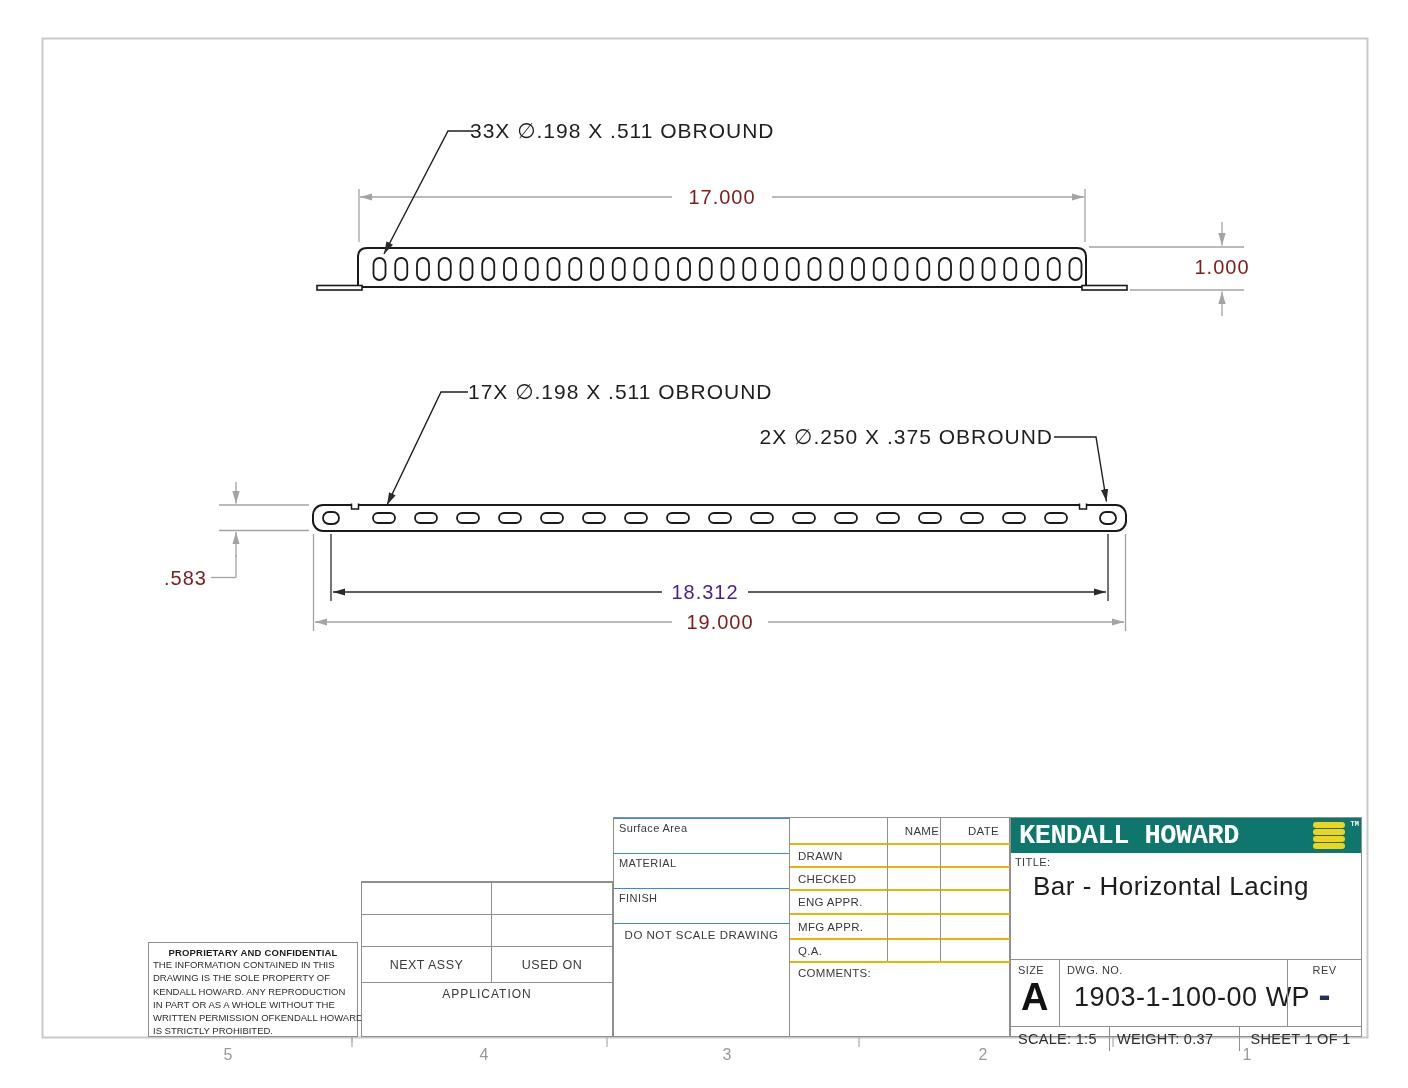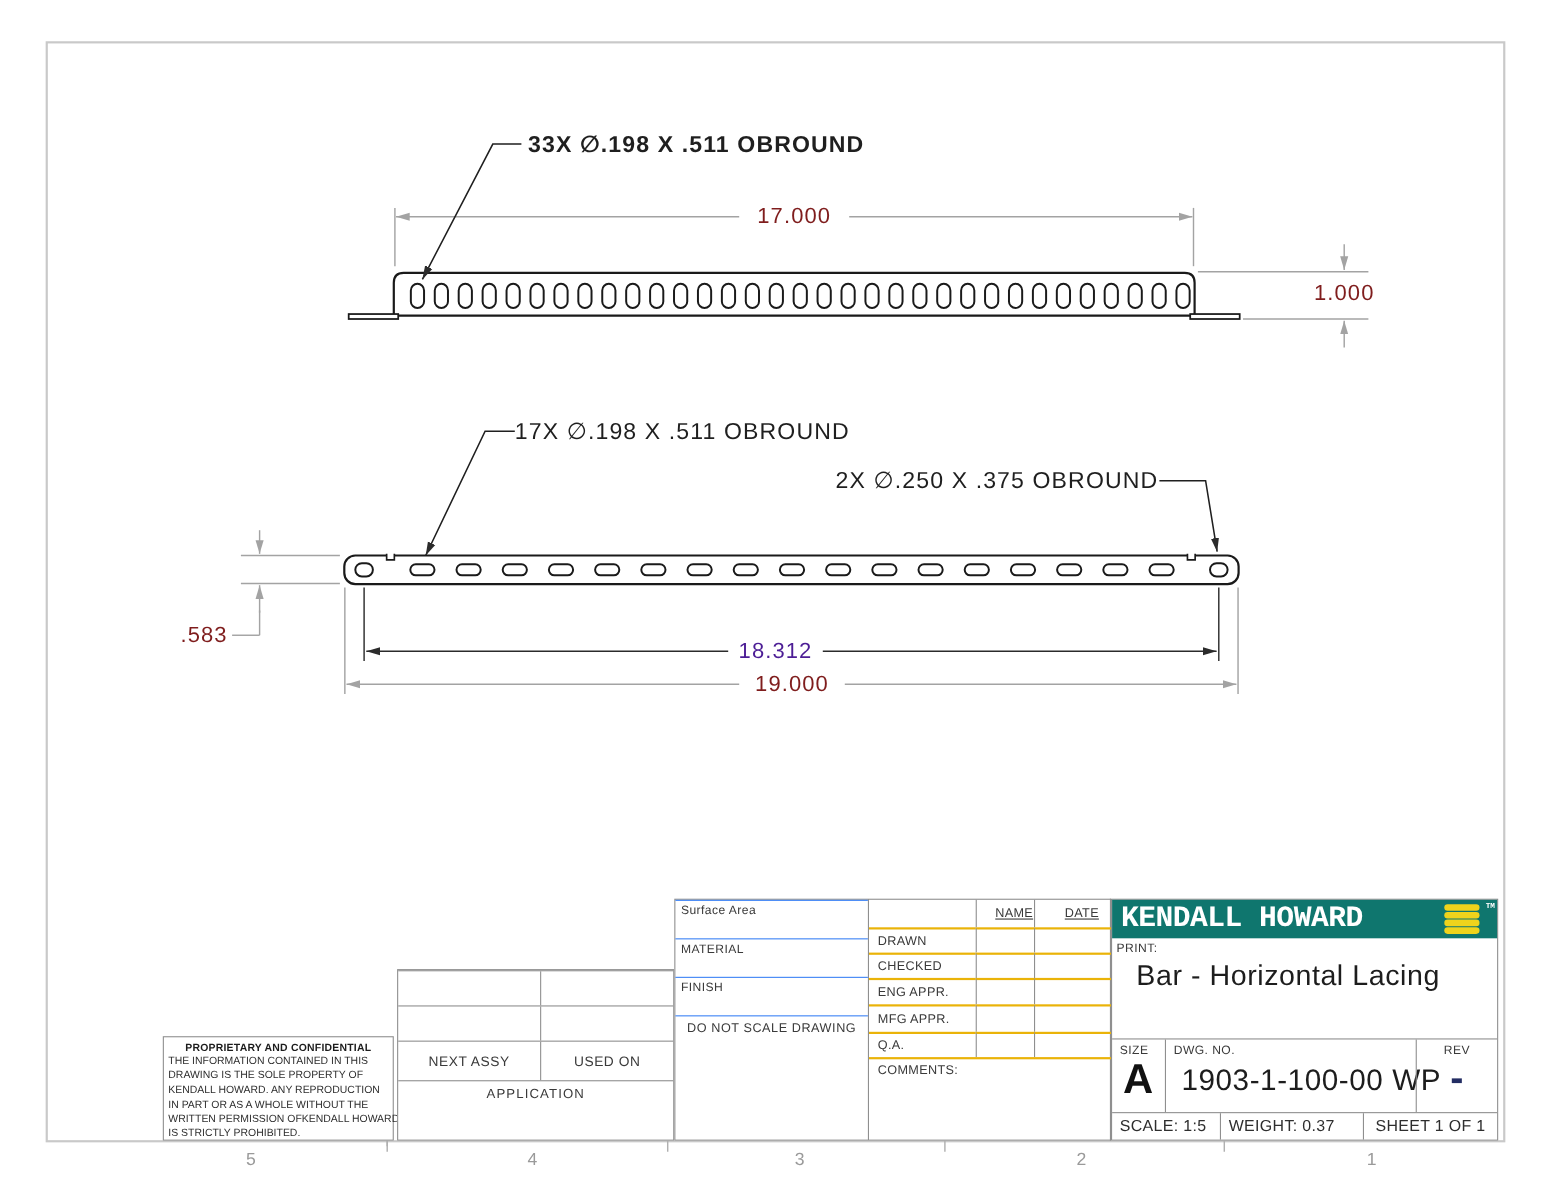--- a/index.html
+++ b/index.html
@@ -26,30 +26,30 @@
   .tol-line{font-size:10.5px;line-height:13px;color:#3a3a3a;white-space:nowrap;}
   .ind0{margin-left:5px;} .ind1{margin-left:12px;} .ind2{margin-left:8px;}
   .tb-sub{box-sizing:border-box;border-top:1px solid #3b82f6;position:relative;}
   
   .appr{display:grid;grid-template-columns:97px 53px 70px;grid-template-rows:25px 23px 23px 24px 25px 23px auto;
         box-sizing:border-box;}
   .appr>div{box-sizing:border-box;border-left:1px solid #8f8f8f;border-top:2px solid #eab308;
             font-size:11.5px;color:#3a3a3a;display:flex;align-items:center;padding-left:8px;letter-spacing:.3px;}
   .appr>div.first-col{border-left:none;}
   .appr>div.top-row{border-top:none;}
-  .appr>div.hdr{justify-content:center;padding-left:16px;text-decoration:underline;}
+  .appr>div.hdr{justify-content:center;padding-left:16px;}
   .appr .comments{grid-column:1 / span 3;align-items:flex-start;padding-top:4px;}
   
   .logo-bar{background:#0f766e;position:relative;font-family:Liberation Mono, monospace;}
   .logo-text{color:#ffffff;font-weight:700;font-size:27px;letter-spacing:-.5px;position:absolute;left:8px;top:3px;}
   .logo-icon{position:absolute;right:16px;top:4px;width:32px;}
   .logo-icon div{height:5.5px;border-radius:3px;margin-bottom:1.6px;}
   .logo-tm{position:absolute;right:2px;top:2px;color:#fff;font-size:7px;font-weight:700;}
   .big-title{font-size:26px;color:#1d1d1d;letter-spacing:.5px;white-space:nowrap;}
-  .size-row{display:flex;box-sizing:border-box;border-top:1px solid #8f8f8f;}
+  .size-row{display:flex;box-sizing:border-box;border-top:1px solid #8f8f8f;margin-top:15px;}
   .size-cell{box-sizing:border-box;position:relative;height:100%;}
   .size-cell+.size-cell{border-left:1px solid #8f8f8f;}
   .bottom-row{display:flex;box-sizing:border-box;border-top:1px solid #8f8f8f;}
   .bottom-cell{box-sizing:border-box;height:100%;display:flex;align-items:center;
                font-size:14.5px;color:#2e2e2e;letter-spacing:.3px;}
   .bottom-cell+.bottom-cell{border-left:1px solid #8f8f8f;}
   
   .prop-head{font-size:9.5px;font-weight:700;text-align:center;margin-top:4px;letter-spacing:.2px;color:#1c1c1c;}
   .prop-line{font-size:9.5px;line-height:13.3px;color:#2e2e2e;margin-left:4px;white-space:nowrap;}
   
@@ -185,21 +185,21 @@
       <line x1="236" y1="577.5" x2="211" y2="577.5"></line>
   </g>
 
   <g stroke="#1f1f1f" stroke-width="1.4" fill="none">
     <polyline points="474,131 448,131 384,254" marker-end="url(#arrowB)"></polyline>
     <polyline points="468,392 441,392 387,505" marker-end="url(#arrowB)"></polyline>
     <polyline points="1054,437 1096,437 1106.5,501.5" marker-end="url(#arrowB)"></polyline>
   </g>
 </svg>
 
-<div class="abs callout" style="left:480px;top:119px;font-weight:bold;">33X  ∅.198 X .511 OBROUND</div>
+<div class="abs callout" style="left:470px;top:119px;">33X  ∅.198 X .511 OBROUND</div>
 <div class="abs callout" style="left:468px;top:380px;">17X  ∅.198 X .511 OBROUND</div>
 <div class="abs callout" style="right:355px;top:425px;">2X  ∅.250 X .375 OBROUND</div>
 
 <div class="abs dim gray cx" style="left:722px;top:186px;">17.000</div>
 <div class="abs dim gray cx" style="left:1222px;top:256px;">1.000</div>
 <div class="abs dim black cx" style="left:705px;top:581px;">18.312</div>
 <div class="abs dim gray cx" style="left:720px;top:611px;">19.000</div>
 <div class="abs dim gray" style="right:1201px;top:567px;">.583</div>
 
 <div class="abs zone" style="left:228px;top:1046px;">5</div>
@@ -276,21 +276,21 @@
     <div class="logo-text">KENDALL HOWARD</div>
     <div class="logo-icon">
       <div style="background:#efd31c;"></div>
         <div style="background:#efd31c;"></div>
       <div style="background:#efd31c;"></div>
         <div style="background:#efd31c;"></div>
     </div>
     <div class="logo-tm">TM</div>
   </div>
   <div style="height:91px;position:relative;">
-    <div class="small-label" style="position:absolute;left:4px;top:3px;">PRINT:</div>
+    <div class="small-label" style="position:absolute;left:4px;top:3px;">TITLE:</div>
     <div class="big-title" style="position:absolute;left:22px;top:18px;">Bar - Horizontal Lacing</div>
   </div>
   <div class="size-row" style="height:67px;">
     <div class="size-cell" style="width:48px;">
       <div class="small-label" style="position:absolute;left:7px;top:4px;">SIZE</div>
       <div style="position:absolute;left:10px;top:16px;font-size:38px;font-weight:700;color:#111;">A</div>
     </div>
     <div class="size-cell" style="width:228px;">
       <div class="small-label" style="position:absolute;left:7px;top:4px;">DWG.  NO.</div>
       <div style="position:absolute;left:14px;top:22px;font-size:27px;color:#1d1d1d;letter-spacing:.5px;white-space:nowrap;">1903-1-100-00 WP</div>

